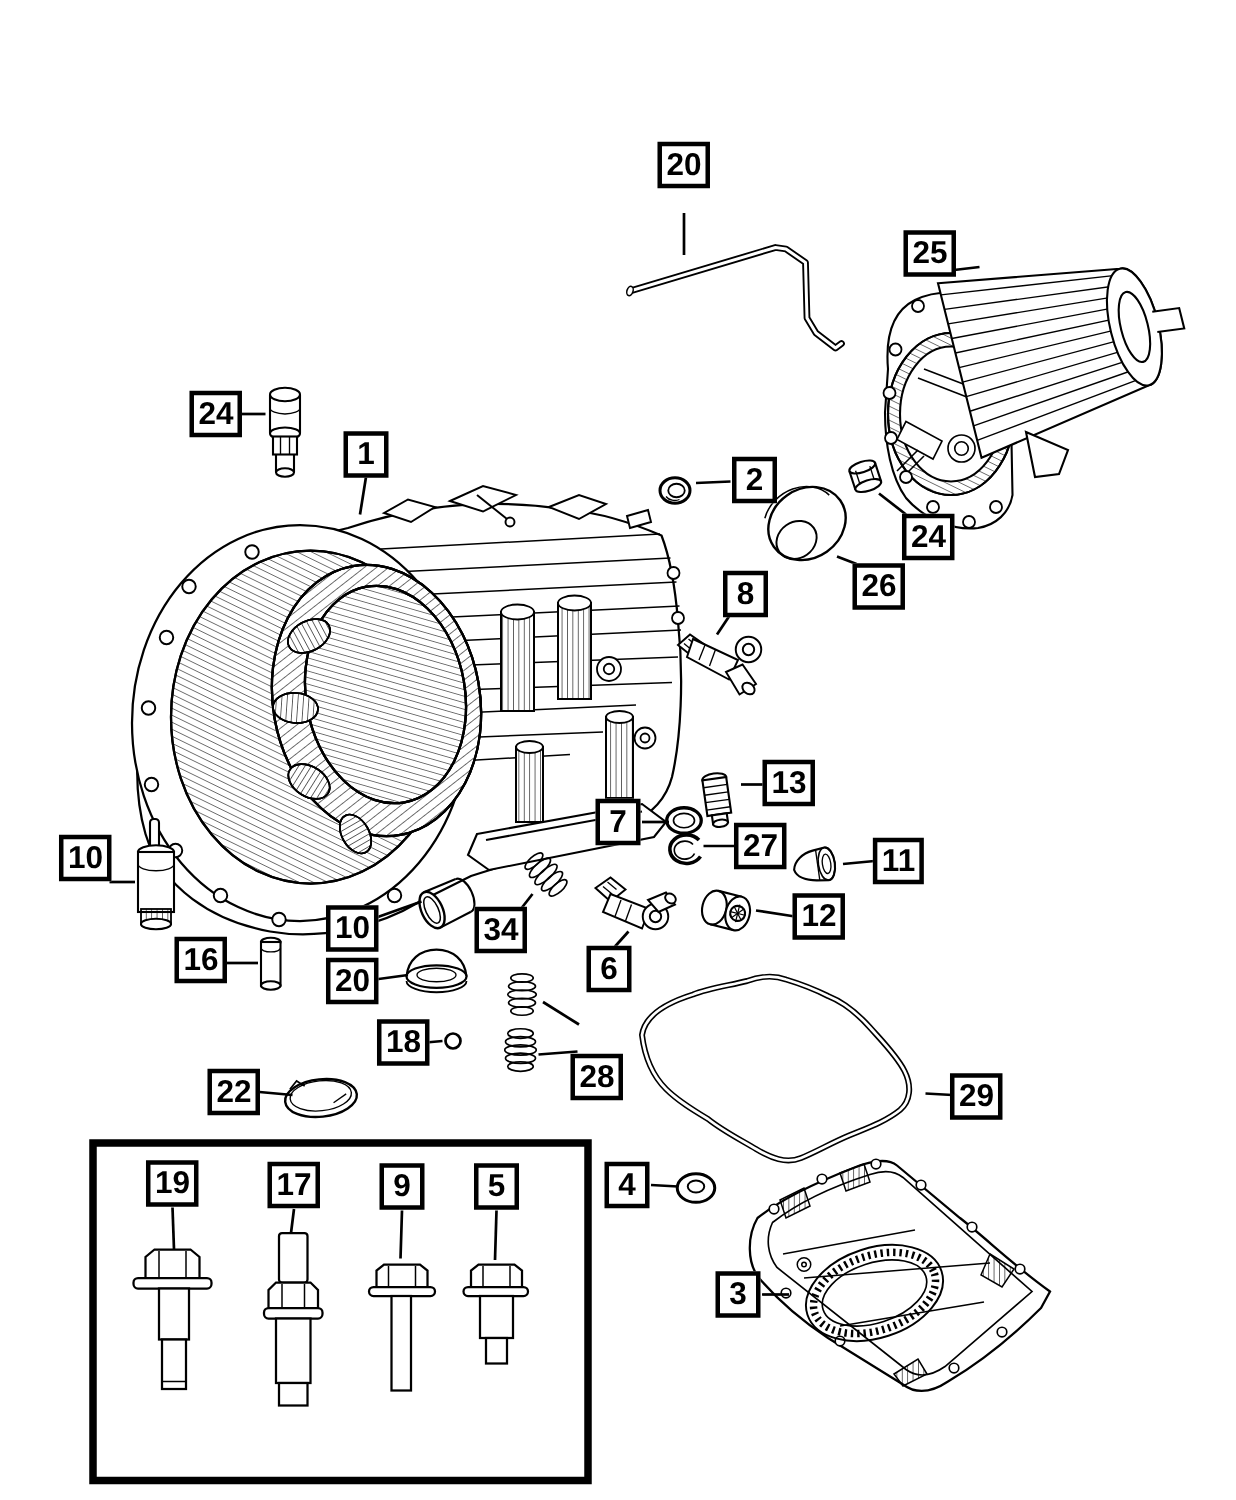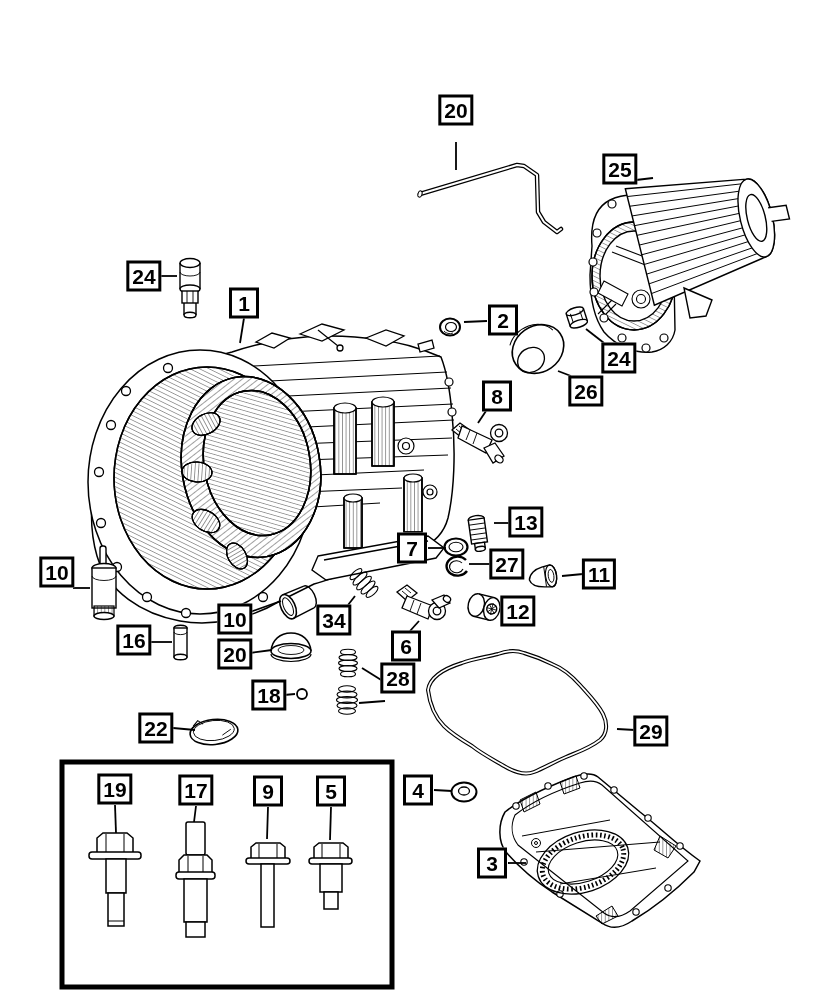--- a/index.html
+++ b/index.html
@@ -508,32 +508,32 @@
 <div class="co" style="left:503px;top:320px">2</div>
 <div class="co" style="left:492px;top:863px">3</div>
 <div class="co" style="left:418px;top:790px">4</div>
 <div class="co" style="left:331px;top:791px">5</div>
 <div class="co" style="left:406px;top:646px">6</div>
 <div class="co" style="left:412px;top:548px">7</div>
 <div class="co" style="left:497px;top:396px">8</div>
 <div class="co" style="left:268px;top:791px">9</div>
 <div class="co" style="left:57px;top:572px">10</div>
 <div class="co" style="left:599px;top:574px">11</div>
-<div class="co" style="left:518px;top:611px">12</div>
+<div class="co" style="left:546px;top:611px">12</div>
 <div class="co" style="left:526px;top:522px">13</div>
 <div class="co" style="left:235px;top:654px">20</div>
 <div class="co" style="left:235px;top:619px">10</div>
 <div class="co" style="left:134px;top:640px">16</div>
 <div class="co" style="left:196px;top:790px">17</div>
 <div class="co" style="left:269px;top:695px">18</div>
 <div class="co" style="left:115px;top:789px">19</div>
 <div class="co" style="left:456px;top:110px">20</div>
 <div class="co" style="left:619px;top:358px">24</div>
 <div class="co" style="left:156px;top:728px">22</div>
 <div class="co" style="left:334px;top:620px">34</div>
 <div class="co" style="left:144px;top:276px">24</div>
 <div class="co" style="left:620px;top:169px">25</div>
 <div class="co" style="left:586px;top:391px">26</div>
 <div class="co" style="left:507px;top:564px">27</div>
-<div class="co" style="left:398px;top:678px">28</div>
+<div class="co" style="left:398px;top:718px">28</div>
 <div class="co" style="left:651px;top:731px">29</div>
 
 </div>
 
 </body></html>

